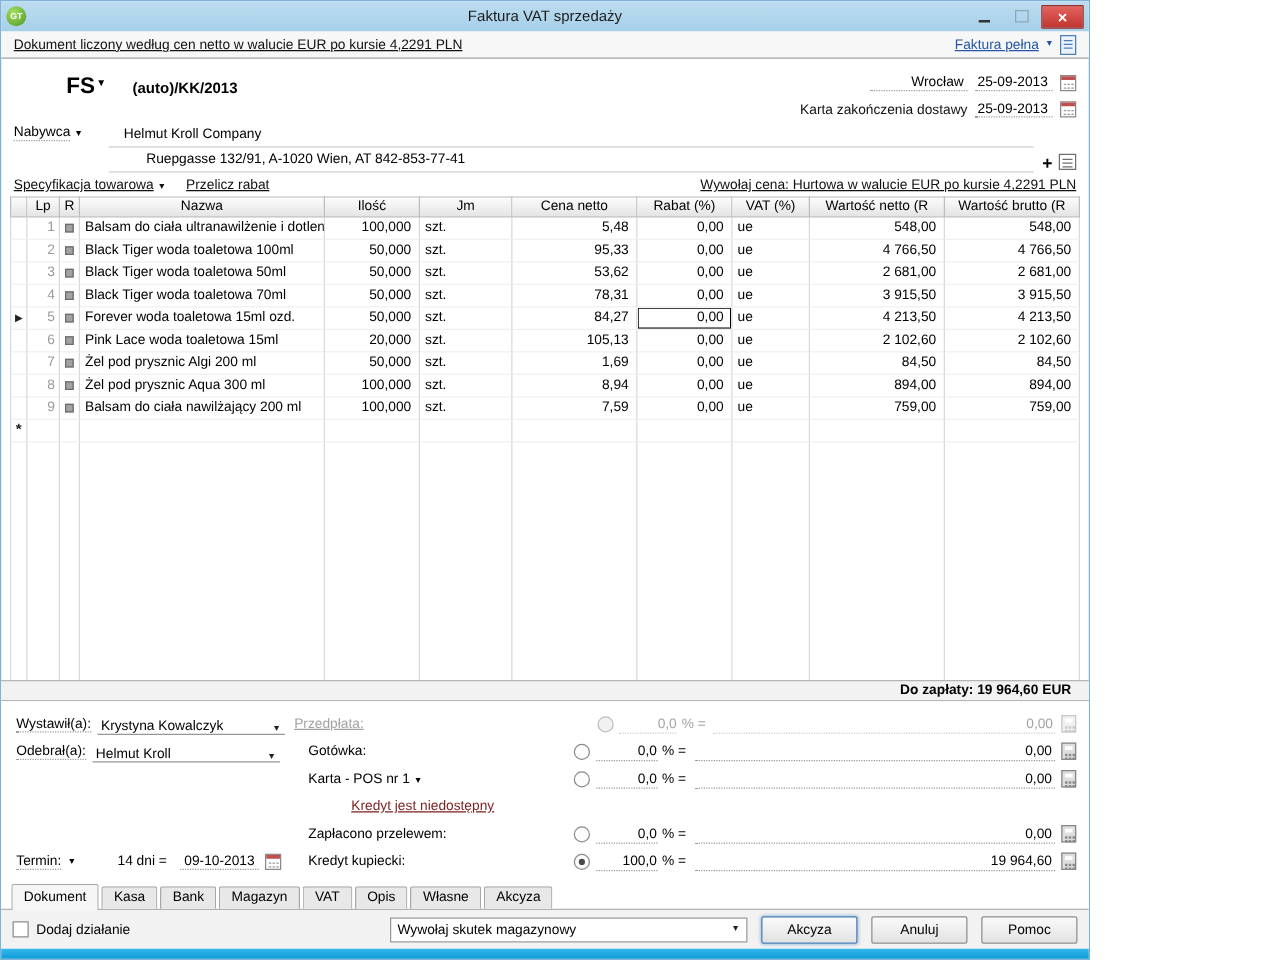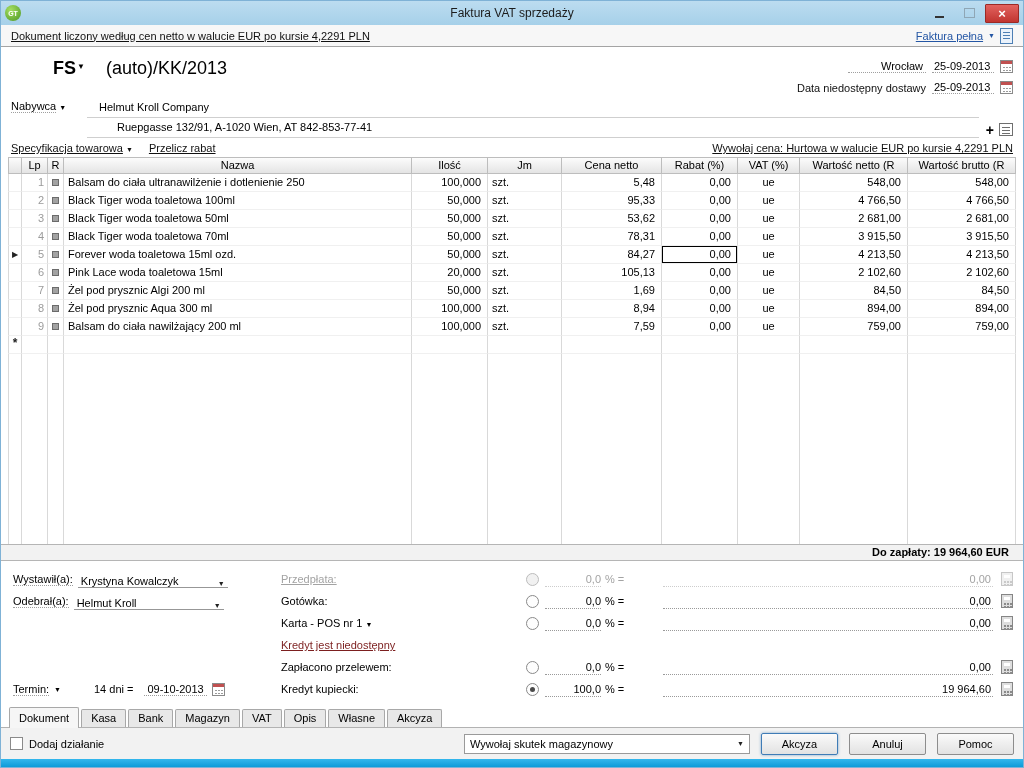--- a/index.html
+++ b/index.html
@@ -1,19 +1,19 @@
 <!DOCTYPE html>
 <html lang="pl"><head>
 <meta charset="utf-8">
 <style>
   * { margin:0; padding:0; box-sizing:border-box; }
   html,body { width:1024px; height:768px; }
   body { font-family:"Liberation Sans","DejaVu Sans",sans-serif; font-size:11px; color:#000; background:#fff; overflow:hidden; }
 
-  .window { width:1024px; height:768px; display:flex; flex-direction:column; border:1px solid #7fb2d6; background:#fff; }
+  .window { width:872px; height:768px; display:flex; flex-direction:column; border:1px solid #7fb2d6; background:#fff; }
 
   
   .titlebar { flex:0 0 24px; background:linear-gradient(#bcdcf0,#a6d0e9); display:flex; align-items:center; position:relative; padding:0 4px; }
   .appicon { width:16px; height:16px; border-radius:50%; background:radial-gradient(circle at 35% 30%, #a5de62, #4c9722); color:#fff; font-size:7px; font-weight:bold; display:flex; align-items:center; justify-content:center; z-index:2; }
   .wtitle { position:absolute; left:0; right:0; text-align:center; font-size:12px; color:#1c1c1c; }
   .winbtns { margin-left:auto; display:flex; align-items:center; gap:2px; z-index:2; }
   .wbtn { width:28px; height:19px; display:flex; align-items:center; justify-content:center; font-size:11px; color:#333; }
   .wbtn.min::after { content:""; width:9px; height:2px; background:#333; margin-top:7px; }
   .wbtn.max::after { content:""; width:9px; height:8px; border:1px solid #8fa6b5; }
   .wbtn.close { width:34px; background:linear-gradient(#e2635f,#c13530); border:1px solid #9b2a26; color:#fff; font-size:13px; font-weight:bold; border-radius:1px; }
@@ -25,21 +25,21 @@
   .bluelink { color:#2456a4; text-decoration:underline; }
   .tinyarrow { font-size:7px; color:#2456a4; }
   .docicon { width:13px; height:16px; border:1px solid #4d7fb4; background:#eaf2fb; position:relative; }
   .docicon::after { content:""; position:absolute; left:2px; top:3px; width:7px; height:1px; background:#4d7fb4; box-shadow:0 3px #4d7fb4, 0 6px #4d7fb4; }
 
   
   .header { flex:0 0 50px; display:flex; justify-content:space-between; padding:5px 10px 0 10px; }
   .hleft { padding-left:42px; padding-top:6px; }
   .fs { font-size:18px; font-weight:bold; }
   .fs-arrow { font-size:8px; vertical-align:5px; margin-left:1px; }
-  .docnum { font-size:18px; font-weight:normal; margin-left:18px;margin-top:24px; }
+  .docnum { font-size:12px; font-weight:bold; margin-left:18px;margin-top:24px; }
   .hrow { display:flex; align-items:flex-end; justify-content:flex-end; gap:6px; height:21px; }
   .cityfld { border-bottom:1px dotted #9f9f9f; min-width:78px; text-align:right; padding:0 3px; }
   .datefld { border-bottom:1px dotted #9f9f9f; width:62px; padding:0 2px; }
   .dlabel { color:#111; }
 
   
   .buyer { flex:0 0 42px; display:flex; padding:0 10px; }
   .buyerlabel { width:76px; padding-top:3px; }
   .buyerlabel .u { border-bottom:1px dotted #9f9f9f; }
   .buyerfields { flex:1; }
@@ -62,21 +62,21 @@
   .hcell { height:17px; line-height:15px; background:linear-gradient(#fcfcfc,#e4e4e4); border:1px solid #bdbdbd; border-left:none; text-align:center; overflow:hidden; white-space:nowrap; }
   .grid-row .hcell:first-child { border-left:1px solid #bdbdbd; }
   .cell { height:18px; line-height:17px; border-right:1px solid #d9d9d9; border-bottom:1px solid #f0f0f0; padding:0 4px; overflow:hidden; white-space:nowrap; }
   .drow .cell:first-child { border-left:1px solid #d9d9d9; }
   .c-marker { padding:0; text-align:center; font-size:8px; color:#222; }
   .c-marker.star { font-size:12px; font-weight:bold; line-height:14px; }
   .lp { text-align:right; color:#9b9b9b; padding-right:3px; }
   .c-r { display:flex; align-items:center; justify-content:center; padding:0; }
   .sq { display:inline-block; width:7px; height:7px; background:#a2a2a2; border:1px solid #6b6b6b; }
   .num { text-align:right; padding-right:6px; }
-  .ctr { text-align:center; }
+  .ctr { text-align:left; }
   .sel { box-shadow:inset 0 0 0 1px #000; }
   .fillrow { flex:1 1 auto; min-height:0; }
   .fcell { border-right:1px solid #d9d9d9; }
   .fillrow .fcell:first-child { border-left:1px solid #d9d9d9; }
 
   
   .totalbar { flex:0 0 17px; background:#f2f2f2; border-top:1px solid #b5b5b5; border-bottom:1px solid #b5b5b5; text-align:right; padding:0 14px; font-weight:bold; line-height:15px; }
 
   
   .payments { flex:0 0 146px; padding:7px 10px 0 12px; background:#fff; }
@@ -154,21 +154,21 @@
       <span class="fs"><span>FS</span><span class="fs-arrow">▼</span></span>
       <span class="docnum">(auto)/KK/2013</span>
     </div>
     <div class="hright">
       <div class="hrow">
         <span class="cityfld">Wrocław</span>
         <span class="datefld">25-09-2013</span>
         <span class="cal"></span>
       </div>
       <div class="hrow">
-        <span class="dlabel">Data niedostępny dostawy</span>
+        <span class="dlabel">Karta zakończenia dostawy</span>
         <span class="datefld">25-09-2013</span>
         <span class="cal"></span>
       </div>
     </div>
   </div>
 
   <div class="buyer">
     <div class="buyerlabel"><span class="u">Nabywca</span> <span class="tinyarrow2" style="font-size:7px;">▼</span></div>
     <div class="buyerfields">
       <div class="bname">Helmut Kroll Company</div>

